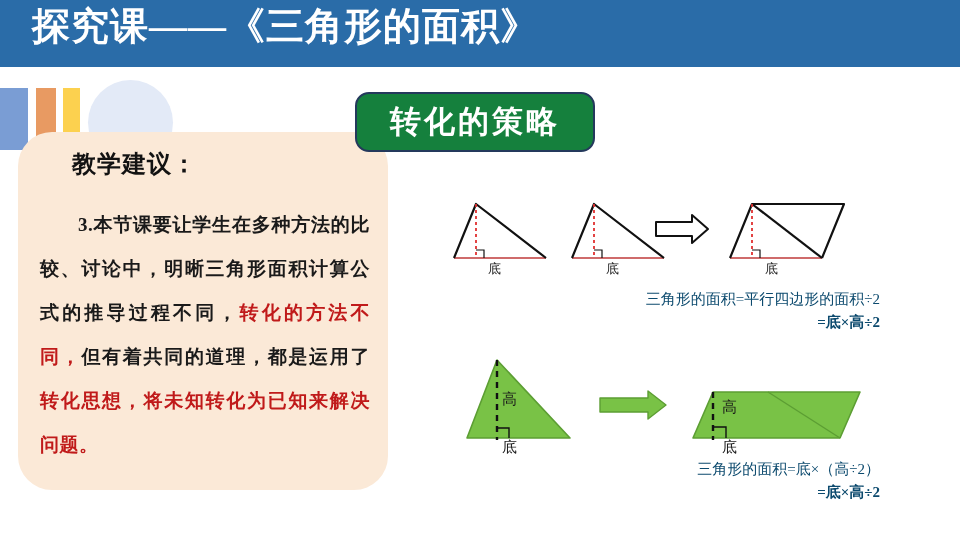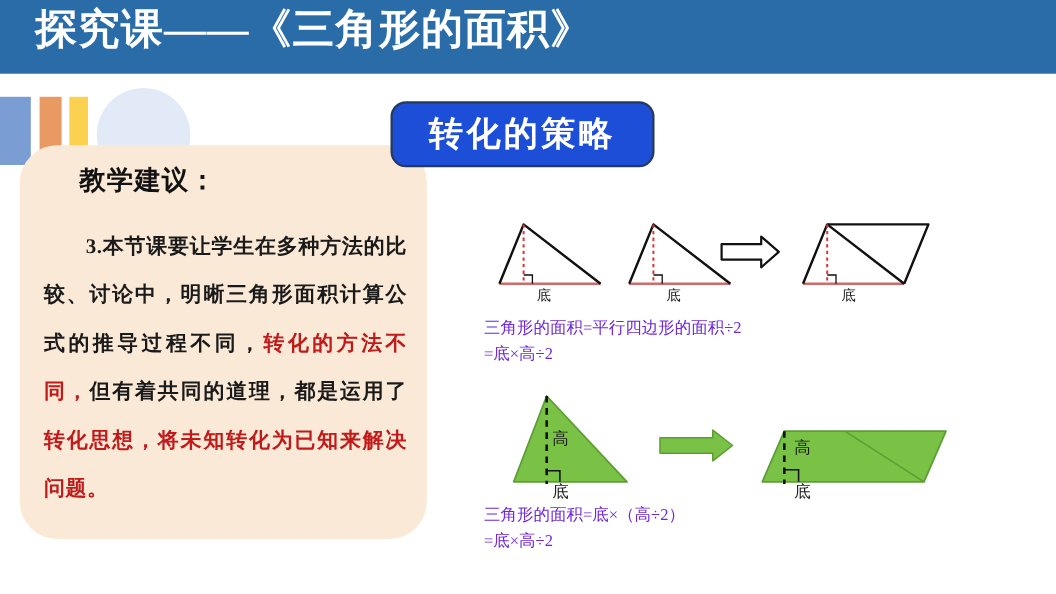--- a/index.html
+++ b/index.html
@@ -81,21 +81,21 @@
     font-weight: bold;
   }
   .panel-body .hl { color: #c01a1a; }
   .panel-body .indent { display: inline-block; width: 38px; }
 
   
   .badge {
     position: absolute;
     left: 355px; top: 92px;
     width: 240px; height: 60px;
-    background: #1d4ed8;
+    background: #15803d;
     border: 2px solid #24395c;
     border-radius: 14px;
     box-sizing: border-box;
     display: flex;
     align-items: center;
     justify-content: center;
   }
   .badge-label {
     font-size: 31px;
     font-weight: bold;
@@ -104,30 +104,30 @@
     font-family: "Liberation Sans", "DejaVu Sans", sans-serif;
   }
 
   
   .diagram { position: absolute; }
   .diagram-top { left: 440px; top: 188px; width: 440px; height: 100px; }
   .diagram-bottom { left: 450px; top: 348px; width: 430px; height: 112px; }
 
   .formula {
     position: absolute;
-    text-align: left;
-    color: #6d28d9;
+    text-align: right;
+    color: #0c4a6e;
     font-size: 15px;
     line-height: 23px;
     font-family: "Liberation Serif", "DejaVu Serif", serif;
     white-space: nowrap;
   }
   .formula-top { left: 440px; top: 288px; width: 440px; }
   .formula-bottom { left: 440px; top: 458px; width: 440px; }
-  .formula .line2 { display: block; }
+  .formula .line2 { display: block; font-weight: bold; }
 
   .shape-label {
     position: absolute;
     font-size: 13px;
     color: #1a1a1a;
     font-family: "Liberation Serif", "DejaVu Serif", serif;
   }
 </style>
 </head>
 <body>

